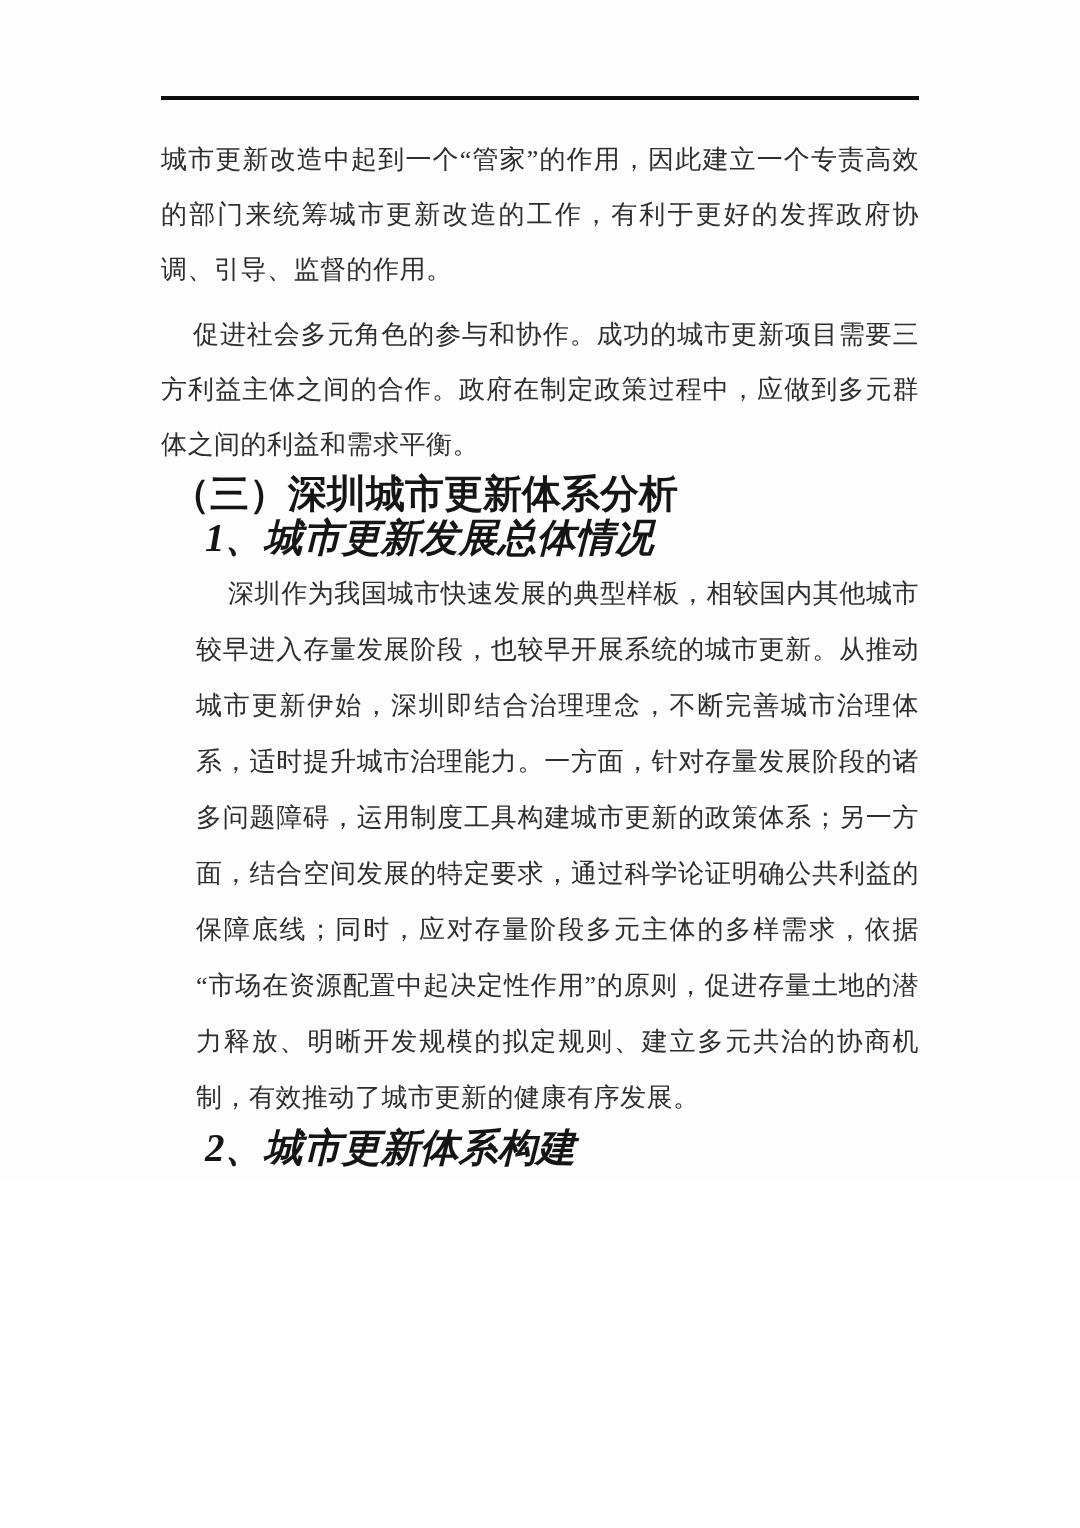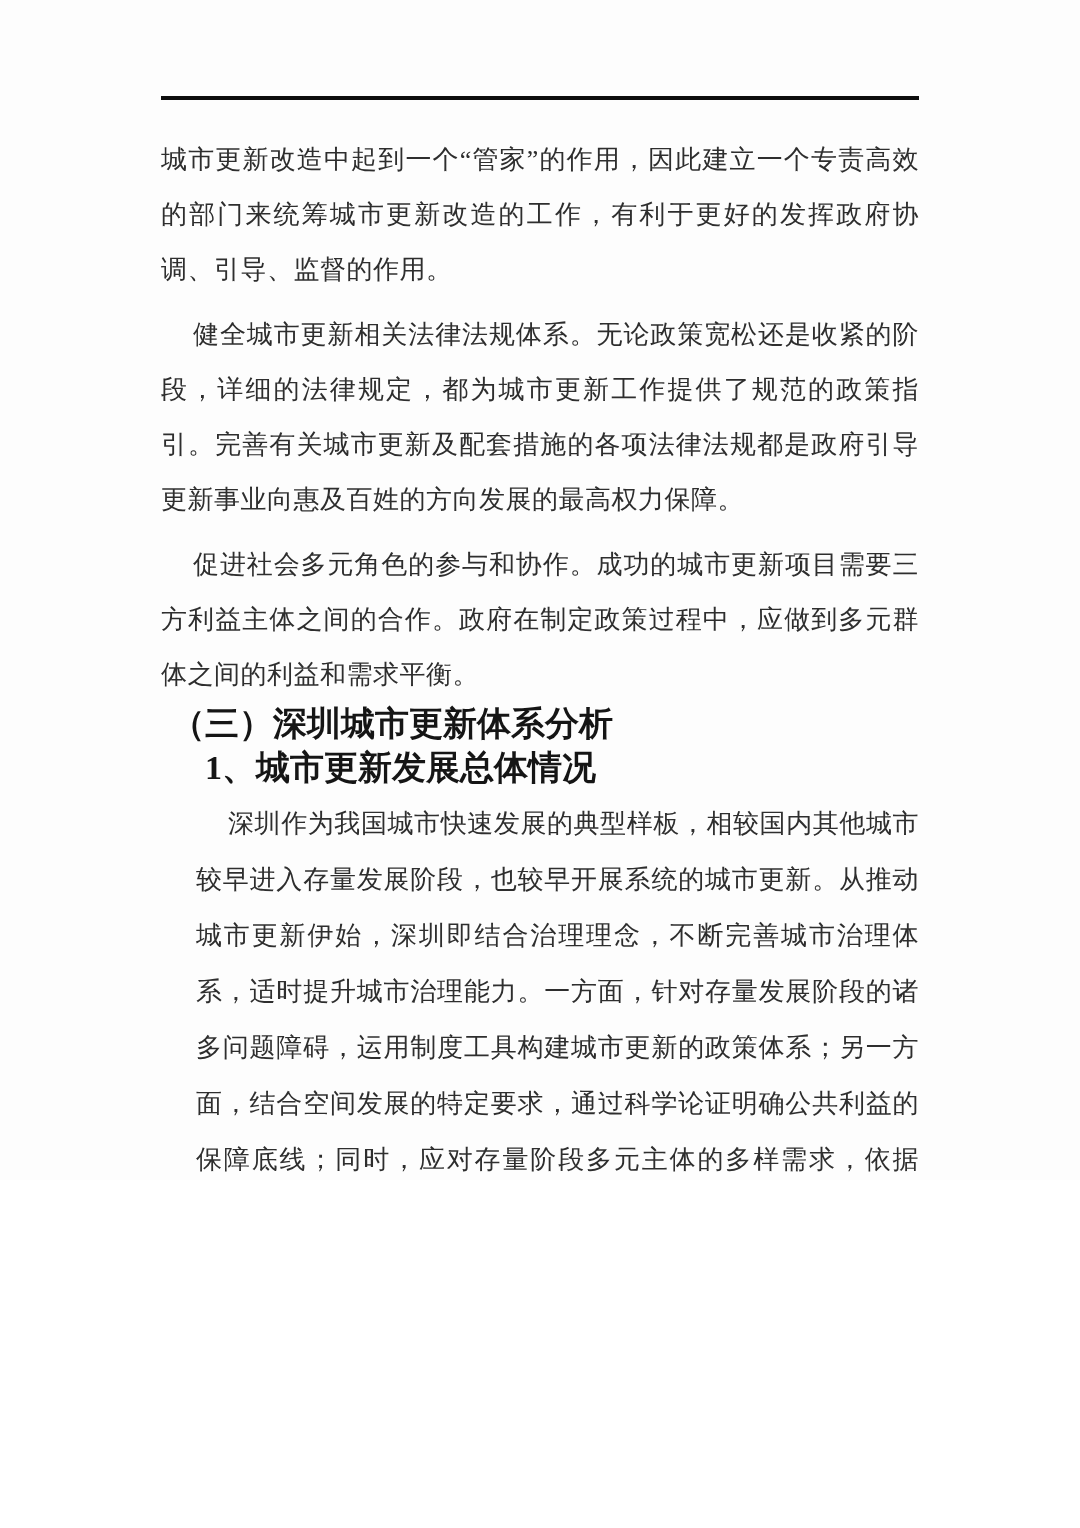--- a/index.html
+++ b/index.html
@@ -31,29 +31,29 @@
     color: #2e2e2e;
     margin: 0;
   }
   .indent { text-indent: 32px; }
   .p1 { margin-bottom: 10px; }
   .p2 { margin-bottom: 10px; }
   .p3 { margin-bottom: 0; }
   .p4 { line-height: 56px; margin-bottom: 0; margin-left: 35px; }
   .p5 { margin: 0; }
   .heading {
-    font-size: 34px;
+    font-size: 39px;
     font-weight: bold;
     color: #151515;
     line-height: 44px;
     margin: 0;
     text-align: left;
   }
   .h-section { text-indent: 10px; }
-  .h-sub { text-indent: 44px; }
+  .h-sub { text-indent: 44px; font-style: italic; }
   .h-sub1 { margin-bottom: 6px; }
   .h-sub2 { margin-bottom: 8px; }
   .pagenum {
     position: absolute;
     left: 0;
     right: 0;
     top: 1395px;
     text-align: center;
     font-size: 21px;
     line-height: 28px;
@@ -63,28 +63,28 @@
 </head>
 <body>
 
 <div class="page">
   <div class="content">
 
     <div class="rule"></div>
 
     <p class="para p1">城市更新改造中起到一个“管家”的作用，因此建立一个专责高效的部门来统筹城市更新改造的工作，有利于更好的发挥政府协调、引导、监督的作用。</p>
 
-    <p class="para indent p2">健全城市更新相关法律法规体系。无论政策宽松还是收紧的阶段，详细的法律规定，都为城市更新工作提供了规范的政策指引。完善有关城市更新及配套措施的各项法律法规都是政府引导更新事业向惠及百姓的方向发展的最高权力保障。</p>
 
     <p class="para indent p3">促进社会多元角色的参与和协作。成功的城市更新项目需要三方利益主体之间的合作。政府在制定政策过程中，应做到多元群体之间的利益和需求平衡。</p>
 
     <h2 class="heading h-section">（三）深圳城市更新体系分析</h2>
 
     <h3 class="heading h-sub h-sub1">1、城市更新发展总体情况</h3>
 
     <p class="para indent p4">深圳作为我国城市快速发展的典型样板，相较国内其他城市较早进入存量发展阶段，也较早开展系统的城市更新。从推动城市更新伊始，深圳即结合治理理念，不断完善城市治理体系，适时提升城市治理能力。一方面，针对存量发展阶段的诸多问题障碍，运用制度工具构建城市更新的政策体系；另一方面，结合空间发展的特定要求，通过科学论证明确公共利益的保障底线；同时，应对存量阶段多元主体的多样需求，依据“市场在资源配置中起决定性作用”的原则，促进存量土地的潜力释放、明晰开发规模的拟定规则、建立多元共治的协商机制，有效推动了城市更新的健康有序发展。</p>
 
+    <h3 class="heading h-sub h-sub2">2、城市更新体系构建</h3>
 
 
   </div>
 
   <div class="pagenum">- 89 -</div>
 </div>
 
 </body></html>

